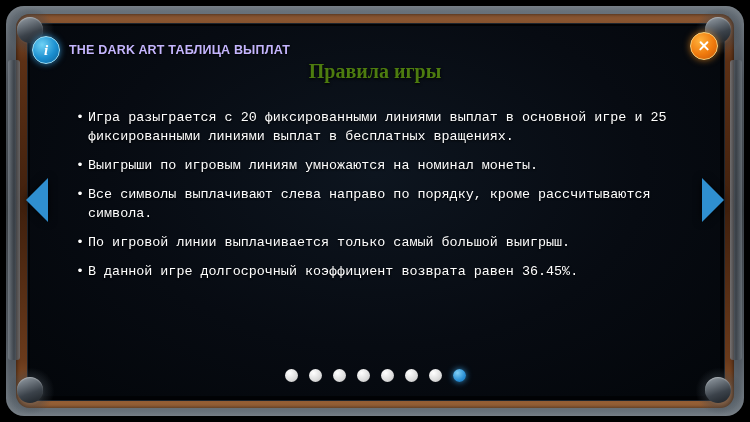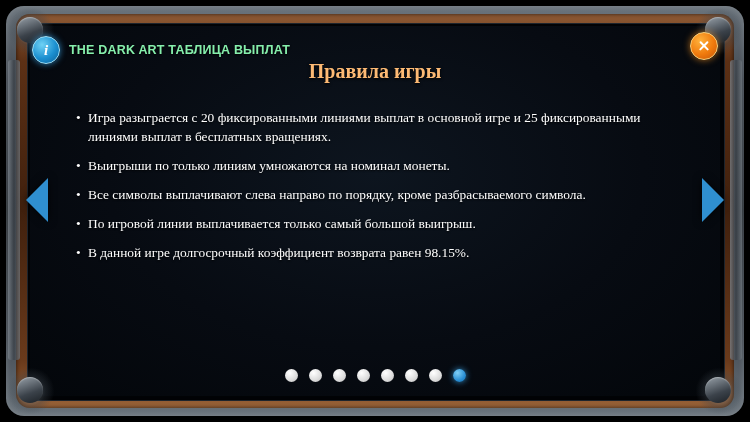--- a/index.html
+++ b/index.html
@@ -122,21 +122,21 @@
     align-items: center;
     justify-content: center;
     color: #ffffff;
     font-family: "Liberation Serif", serif;
     font-style: italic;
     font-weight: bold;
     font-size: 15px;
     line-height: 1;
   }
   .header-title {
-    color: #86efac;
+    color: #c4b5fd;
     font-family: "Liberation Sans", sans-serif;
     font-weight: bold;
     font-size: 12.5px;
     letter-spacing: 0.2px;
     text-transform: uppercase;
     text-shadow: 0 1px 2px #000;
   }
 
   
   .close-btn {
@@ -166,37 +166,37 @@
   .close-btn::before { transform: translate(-50%, -50%) rotate(45deg); }
   .close-btn::after  { transform: translate(-50%, -50%) rotate(-45deg); }
 
   
   .page-title {
     position: absolute;
     left: 0;
     right: 0;
     top: 60px;
     text-align: center;
-    color: #fdba74;
+    color: #4d7c0f;
     font-family: "Liberation Serif", serif;
     font-weight: bold;
     font-size: 20px;
     text-shadow: 0 1px 3px #000;
   }
 
   
   .rules {
     position: absolute;
     left: 76px;
     top: 108px;
     width: 610px;
   }
   .rule {
     color: #ffffff;
-    font-family: Liberation Serif, serif;
+    font-family: Liberation Mono, monospace;
     font-size: 13.4px;
     line-height: 1.42;
     margin-bottom: 10px;
     text-shadow: 0 1px 2px rgba(0,0,0,0.9);
     position: relative;
     padding-left: 12px;
   }
   .rule::before {
     content: "•";
     position: absolute;
@@ -272,24 +272,24 @@
     <div class="info-badge">i</div>
     <div class="header-title">THE DARK ART ТАБЛИЦА ВЫПЛАТ</div>
   </div>
 
   <div class="close-btn"></div>
 
   <div class="page-title">Правила игры</div>
 
   <div class="rules">
     <div class="rule">Игра разыграется с 20 фиксированными линиями выплат в основной игре и 25 фиксированными линиями выплат в бесплатных вращениях.</div>
-    <div class="rule">Выигрыши по только линиям умножаются на номинал монеты.</div>
-    <div class="rule">Все символы выплачивают слева направо по порядку, кроме разбрасываемого символа.</div>
+    <div class="rule">Выигрыши по игровым линиям умножаются на номинал монеты.</div>
+    <div class="rule">Все символы выплачивают слева направо по порядку, кроме рассчитываются символа.</div>
     <div class="rule">По игровой линии выплачивается только самый большой выигрыш.</div>
-    <div class="rule">В данной игре долгосрочный коэффициент возврата равен 98.15%.</div>
+    <div class="rule">В данной игре долгосрочный коэффициент возврата равен 36.45%.</div>
   </div>
 
   <div class="arrow left"></div>
   <div class="arrow right"></div>
 
   <div class="dots">
     <div class="dot"></div>
     <div class="dot"></div>
     <div class="dot"></div>
     <div class="dot"></div>

